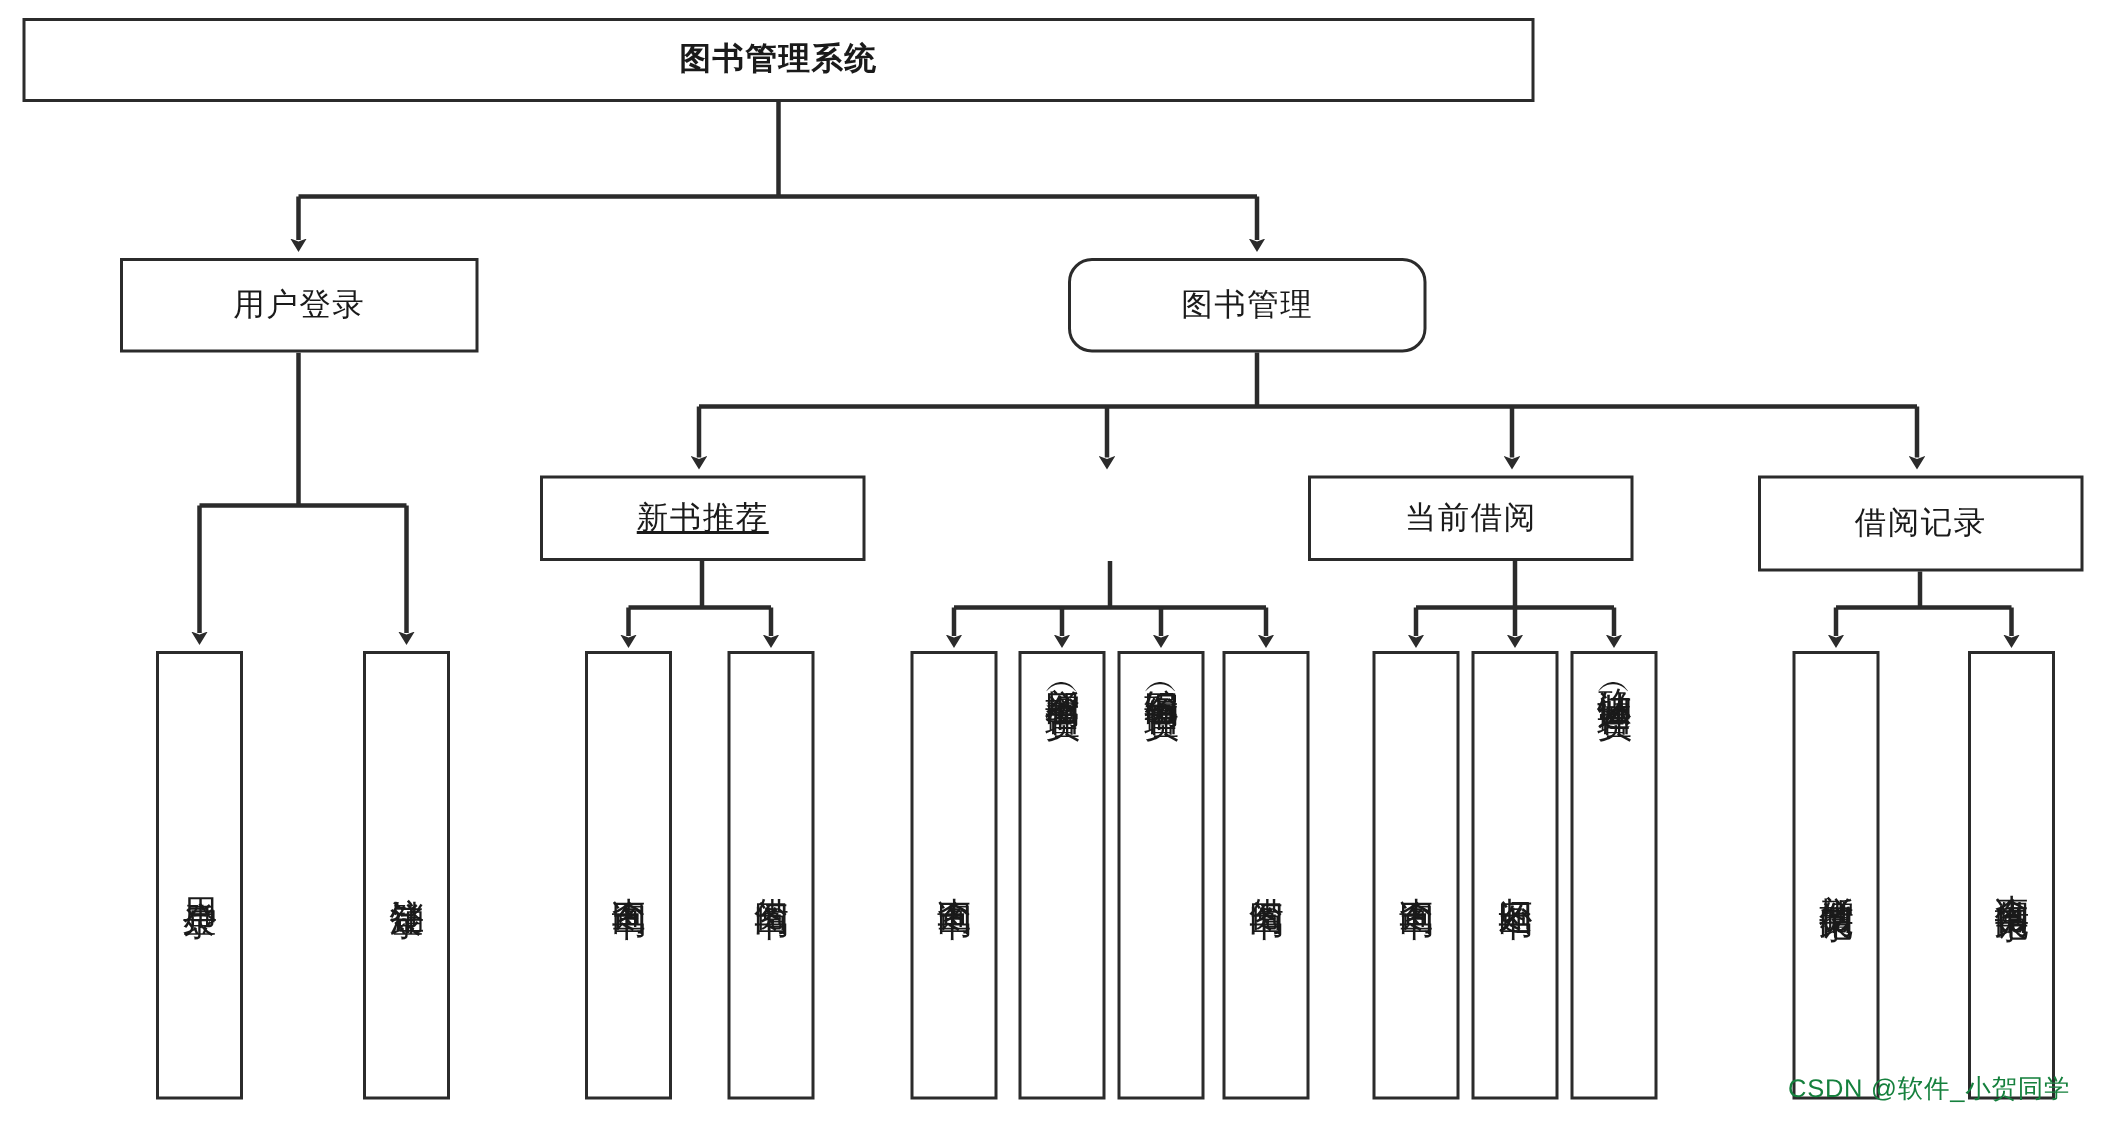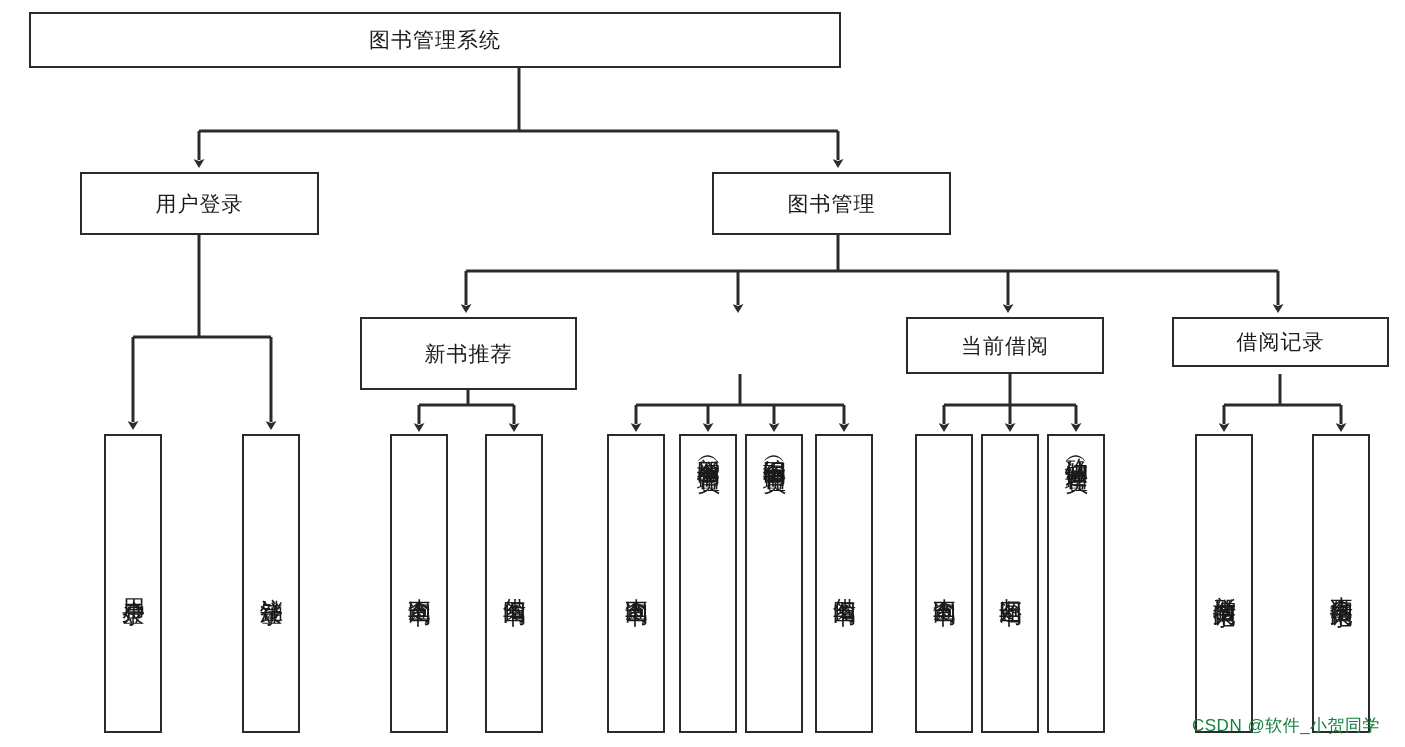--- a/index.html
+++ b/index.html
@@ -118,38 +118,38 @@
       <path d="M1010,405 L1010,424" marker-end="url(#arrow)"></path>
       <path d="M1076,405 L1076,424" marker-end="url(#arrow)"></path>
 
       <path d="M1280,374 L1280,405"></path>
       <path d="M1224,405 L1341,405"></path>
       <path d="M1224,405 L1224,424" marker-end="url(#arrow)"></path>
       <path d="M1341,405 L1341,424" marker-end="url(#arrow)"></path>
     </g>
   </svg>
 
-  <div class="node node-h" style="left:29px; top:12px; width:812px; height:56px;">
+  <div class="node node-h" style="left:15px; top:12px; width:1008px; height:56px;font-weight:bold;">
     <span class="node-label">图书管理系统</span>
   </div>
 
   <div class="node node-h" style="left:80px; top:172px; width:239px; height:63px;">
     <span class="node-label">用户登录</span>
   </div>
-  <div class="node node-h" style="left:712px; top:172px; width:239px; height:63px;">
+  <div class="node node-h" style="left:712px; top:172px; width:239px; height:63px;border-radius:16px;">
     <span class="node-label">图书管理</span>
   </div>
 
-  <div class="node node-h" style="left:360px; top:317px; width:217px; height:73px;">
+  <div class="node node-h" style="left:360px; top:317px; width:217px; height:57px;text-decoration:underline;">
     <span class="node-label">新书推荐</span>
   </div>
-  <div class="node node-h" style="left:906px; top:317px; width:198px; height:57px;">
+  <div class="node node-h" style="left:872px; top:317px; width:217px; height:57px;">
     <span class="node-label">当前借阅</span>
   </div>
-  <div class="node node-h" style="left:1172px; top:317px; width:217px; height:50px;text-align:right;">
+  <div class="node node-h" style="left:1172px; top:317px; width:217px; height:64px;text-align:right;">
     <span class="node-label">借阅记录</span>
   </div>
 
   <div class="node node-v center-v" style="left:104px; top:434px; width:58px; height:299px;">
     <span class="node-label">用户登录</span>
   </div>
   <div class="node node-v center-v" style="left:242px; top:434px; width:58px; height:299px;">
     <span class="node-label">注销登录</span>
   </div>
 

